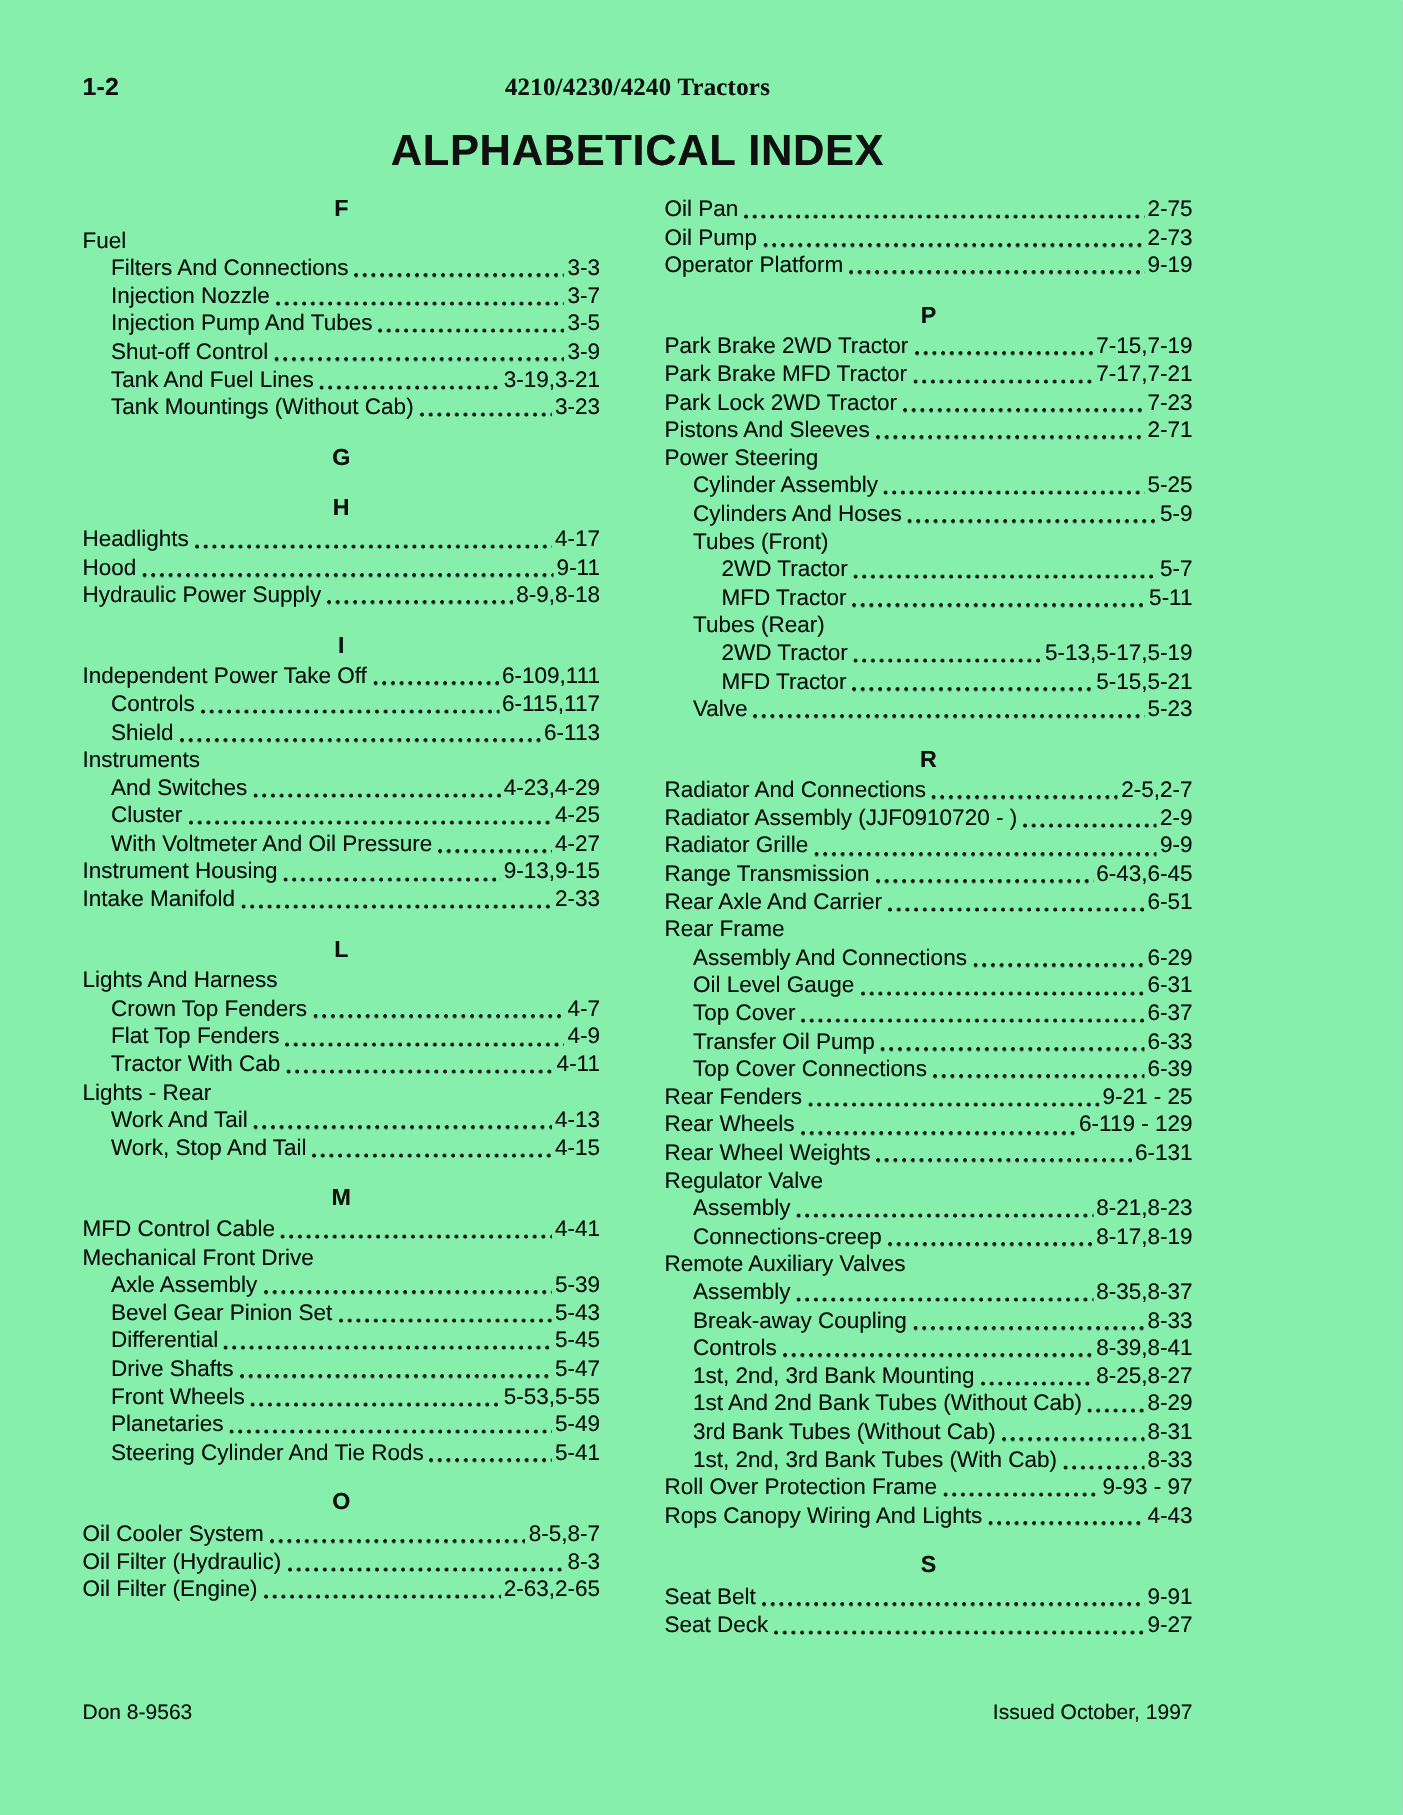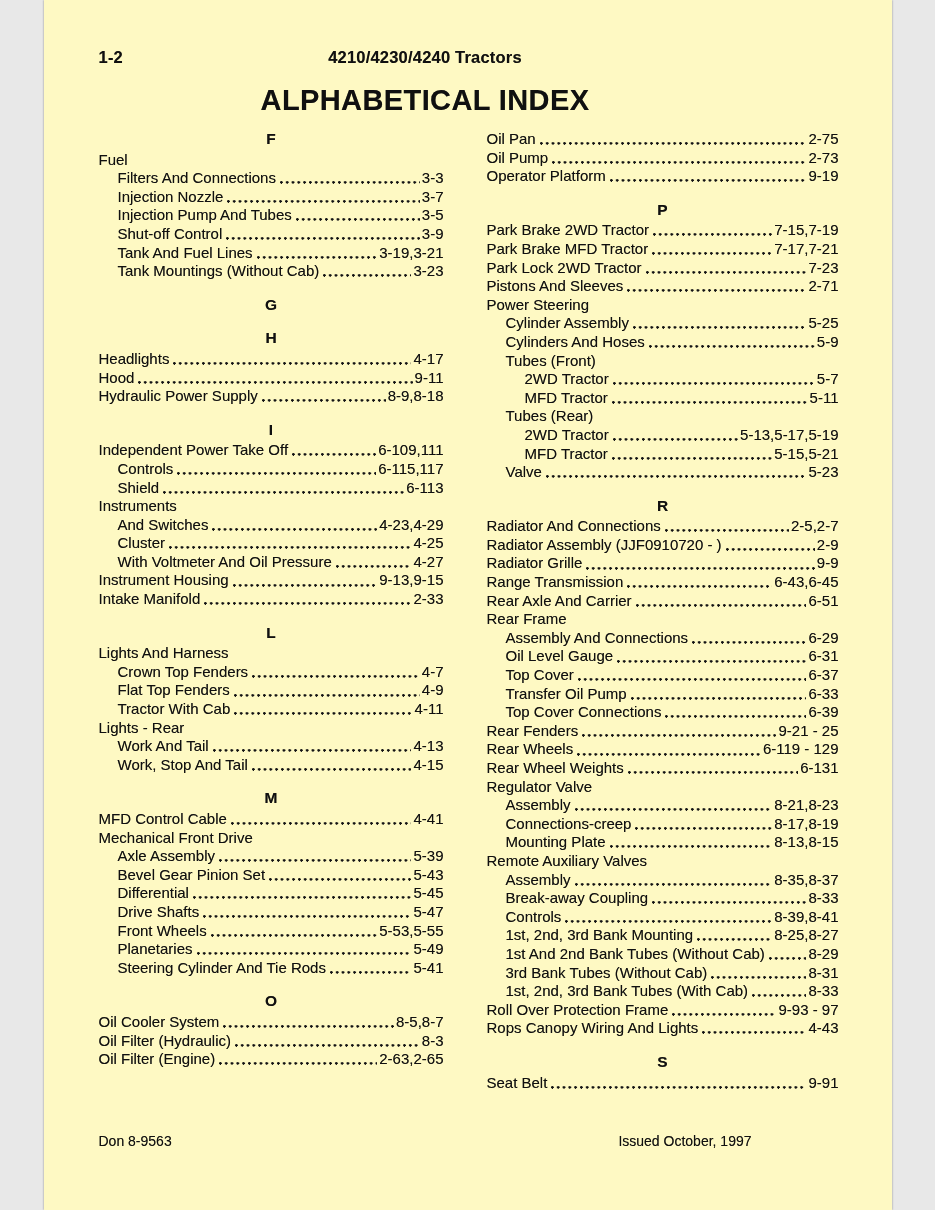--- a/index.html
+++ b/index.html
@@ -1,36 +1,36 @@
 <!DOCTYPE html>
 <html><head>
 <meta charset="utf-8">
 <style>
   html,body { margin:0; padding:0; background:#e8e8e8; }
   .page {
     position:relative;
-    width:848px; height:1210px;
+    width:935px; height:1210px;
     margin:0 auto;
-    background:#fef9c3;
+    background:#86efac;
     font-family:"Liberation Sans", sans-serif;
     color:#101010;
     overflow:hidden;
     box-shadow:0 0 2px rgba(0,0,0,.4);
   }
   .content { padding:48px 140px 0 55px; }
   .page-header {
     display:grid;
     grid-template-columns:1fr auto 1fr;
     align-items:baseline;
     font-weight:bold;
     font-size:16.5px;
     letter-spacing:.2px;
   }
   .page-header .left { text-align:left; }
-  .page-header .center { text-align:right; }
+  .page-header .center { text-align:right;font-family:Liberation Serif, serif; }
   .page-title {
     margin:17px 0 0 0;
     text-align:center;
     font-size:29px;
     font-weight:bold;
     letter-spacing:.4px;
   }
   .columns {
     display:grid;
     grid-template-columns:345px 352px;
@@ -475,25 +475,20 @@
               <div class="entry i1">
     <span class="label">Assembly</span>
     <span class="dots"></span>
     <span class="pageno">8-21,8-23</span>
   </div>
               <div class="entry i1">
     <span class="label">Connections-creep</span>
     <span class="dots"></span>
     <span class="pageno">8-17,8-19</span>
   </div>
-              <div class="entry i1">
-    <span class="label">Mounting Plate</span>
-    <span class="dots"></span>
-    <span class="pageno">8-13,8-15</span>
-  </div>
               <div class="entry">
     <span class="label">Remote Auxiliary Valves</span>
 
   </div>
               <div class="entry i1">
     <span class="label">Assembly</span>
     <span class="dots"></span>
     <span class="pageno">8-35,8-37</span>
   </div>
               <div class="entry i1">
@@ -538,20 +533,25 @@
   </div>
             </div>
   </section>
           <section class="index-section">
     <div class="letter">S</div>
     <div class="entries">
               <div class="entry">
     <span class="label">Seat Belt</span>
     <span class="dots"></span>
     <span class="pageno">9-91</span>
+  </div>
+              <div class="entry">
+    <span class="label">Seat Deck</span>
+    <span class="dots"></span>
+    <span class="pageno">9-27</span>
   </div>
             </div>
   </section>
         </div>
     </div>
   </div>
   <div class="page-footer">
     <span>Don 8-9563</span>
     <span>Issued October, 1997</span>
   </div>

